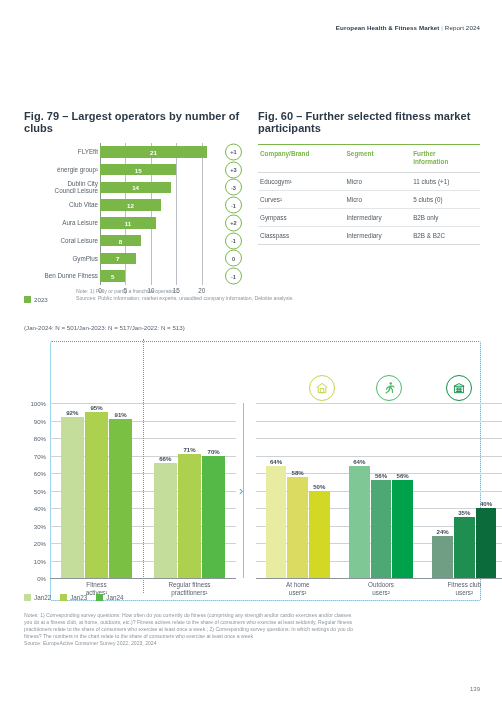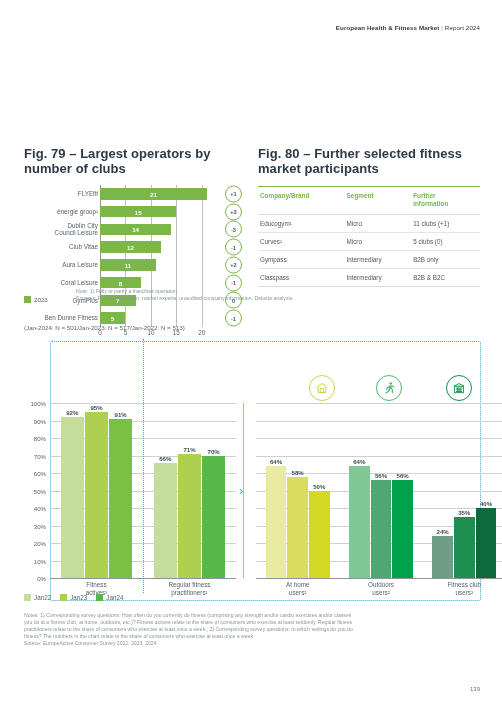--- a/index.html
+++ b/index.html
@@ -13,21 +13,21 @@
   
   .runhead{
     position:absolute;top:24px;right:22px;
     font-size:6.2px;letter-spacing:.1px;color:#2c3a47;
   }
   .runhead b{font-weight:bold;}
   .runhead .sep{color:#9aa5ad;font-weight:normal;}
 
   
   .figtitle{
-    font-size:13px;font-weight:bold;color:#2c3a47;letter-spacing:.05px;margin-top:36px;
+    font-size:11px;font-weight:bold;color:#2c3a47;letter-spacing:.05px;
   }
   .figsub{font-size:6.2px;color:#5a6670;margin-top:2px;}
 
   
   #fig79{position:absolute;left:24px;top:110px;width:222px;}
   #fig79 .plot{position:relative;margin-top:9px;height:150px;}
   .f79-labels{position:absolute;left:0;top:0;width:74px;height:142px;}
   .f79-lab{
     position:absolute;right:0;width:74px;text-align:right;
     font-size:6.3px;color:#56626c;line-height:7.6px;
@@ -237,21 +237,21 @@
         <span class="legend-sq"></span><span>2023</span>
       </span>
       <div class="f79-note">
         <div>Note: 1) Fully or partly a franchise operation</div>
         <div>Sources: Public information, market experts, unaudited company information, Deloitte analysis</div>
       </div>
     </div>
   </div>
 
   <div id="fig80">
-    <div class="figtitle">Fig. 80 – Further selected fitness market participants</div>
+    <div class="figtitle">Fig. 60 – Further selected fitness market participants</div>
     <table>
       <thead>
         <tr>
           <th class="col1" style="white-space: pre-line;">Company/Brand</th>
           <th class="col2" style="white-space: pre-line;">Segment</th>
           <th class="col3" style="white-space: pre-line;">Further
 information</th>
         </tr>
       </thead>
       <tbody id="f80body">

